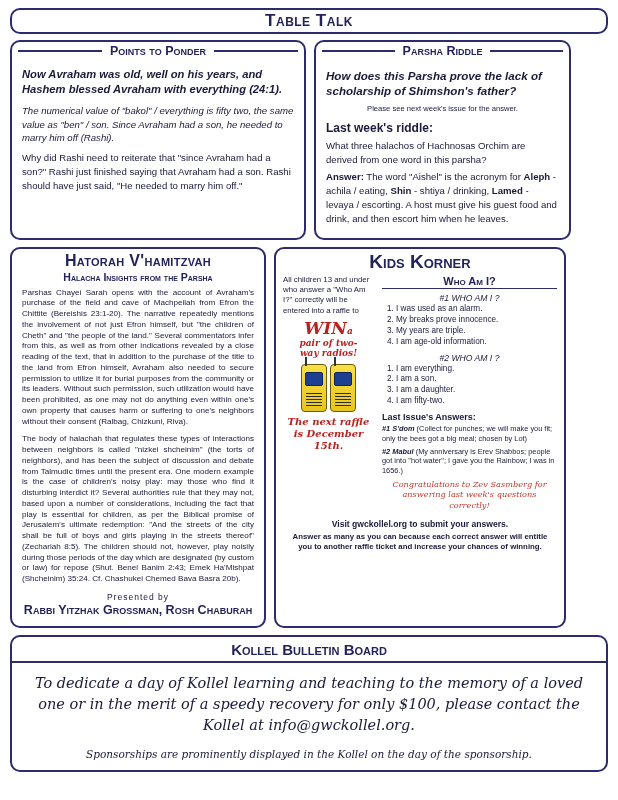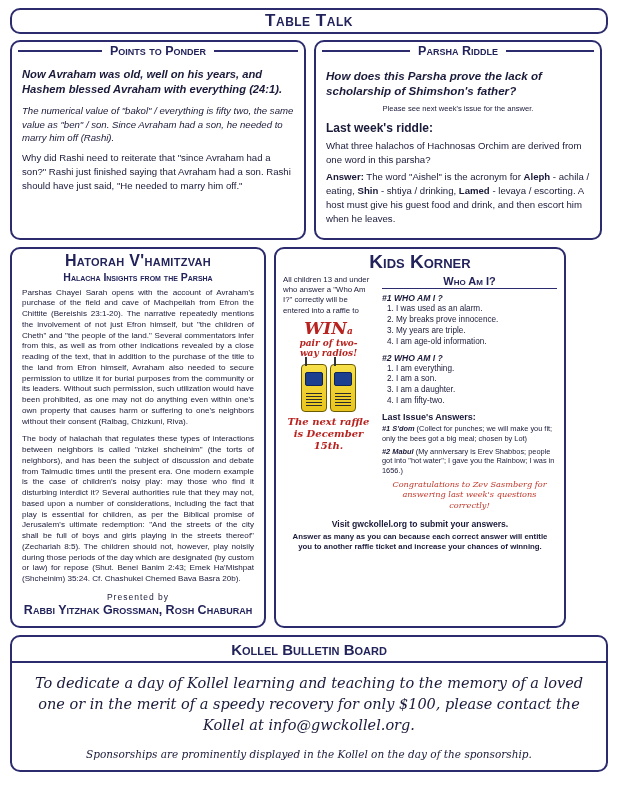--- a/index.html
+++ b/index.html
@@ -46,21 +46,21 @@
     font-variant: small-caps;
   }
 
   
   .row2 {
     display: flex;
     gap: 8px;
     margin-bottom: 7px;
   }
   .col-left { width: 296px; }
-  .col-right { width: 288px; }
+  .col-right { width: 257px; }
 
   .hdr-strip {
     display: flex;
     align-items: center;
     padding: 2px 6px 0 6px;
   }
   .hdr-line {
     flex: 1;
     height: 2px;
     background: #2b2b6e;
@@ -180,24 +180,25 @@
     text-align: center;
     font-variant: small-caps;
     font-weight: bold;
     font-size: 11px;
     color: #23235c;
     border-bottom: 1.5px solid #2b2b6e;
     padding-bottom: 1px;
     margin-bottom: 4px;
   }
   .q-head {
-    font-weight: bold;
+    font-weight: normal;
     font-style: italic;
     font-size: 8.6px;
     margin: 2px 0 1px 0;
+    text-align: center;
   }
   .q-list {
     margin: 0 0 5px 0;
     padding-left: 14px;
     font-size: 8.2px;
     line-height: 1.34;
   }
   .last-ans-head {
     font-weight: bold;
     font-size: 9px;

